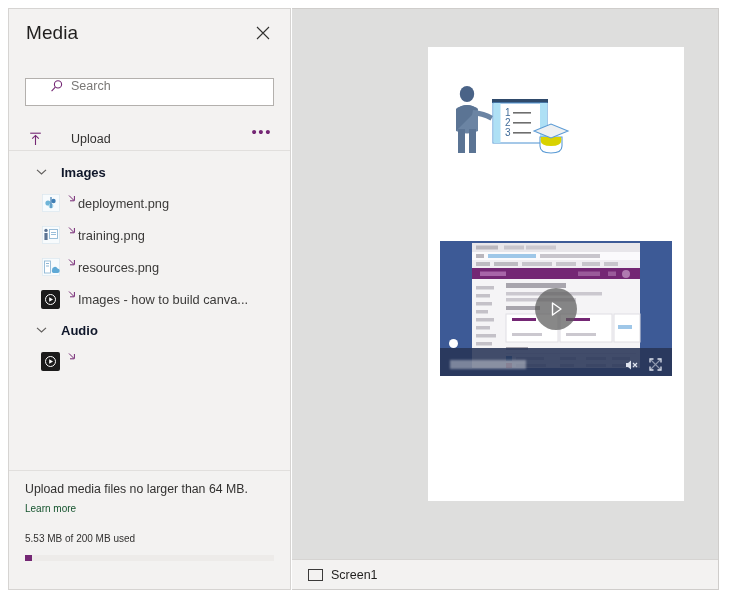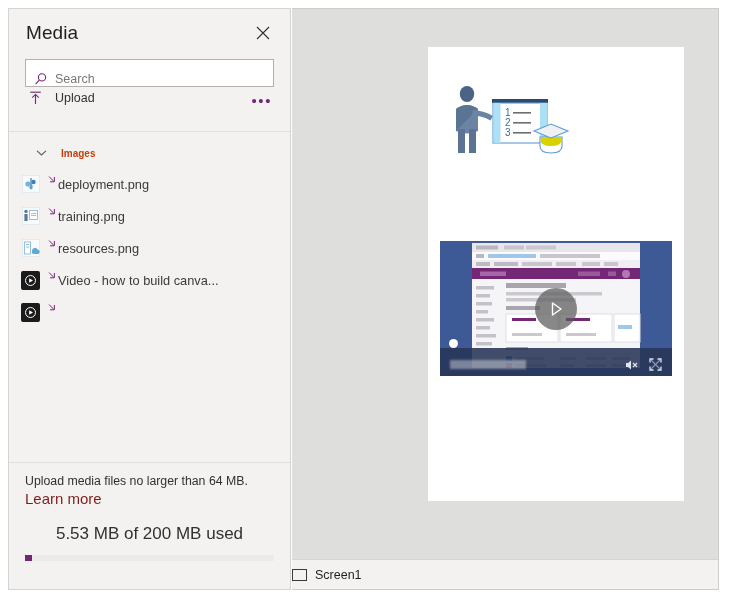--- a/index.html
+++ b/index.html
@@ -63,43 +63,45 @@
 
   .search-wrap {
     padding: 0 16px;
     margin-top: 2px;
   }
   .search-box {
     height: 28px;
     background: #ffffff;
     border: 1px solid #b3b0ad;
     display: flex;
-    align-items: flex-end;
-    padding: 0 8px;
+    align-items: flex-start;
+    padding: 0 24px;
     box-sizing: border-box;
+    margin-top: 19px;
   }
   .search-box .mag { flex:0 0 auto; margin-right:7px; display:flex; }
   .search-input {
     border: none;
     outline: none;
     background: transparent;
     font-family: "Liberation Sans", sans-serif;
     font-size: 12.5px;
     color: #605e5c;
     width: 100%;
     padding: 0;
   }
   .search-input::placeholder { color:#7a7876; opacity:1; }
 
   .upload-row {
     height: 36px;
     margin: 4px 16px 0 16px;
     display: flex;
-    align-items: flex-start;
-    cursor: pointer;
+    align-items: flex-end;
+    cursor: pointer;
+    gap: 16px;
   }
   .upload-icon { width:20px; display:flex; justify-content:center; }
   .upload-label {
     font-size: 12.5px;
     color: #323130;
     margin-left: 10px;
     flex: 1;
   }
   .more-btn {
     color: #742774;
@@ -130,30 +132,30 @@
     cursor: pointer;
   }
   .chev {
     width: 16px;
     display: flex;
     align-items: center;
     justify-content: center;
     margin-right: 12px;
   }
   .group-name {
-    font-size: 10px;
+    font-size: 13px;
     font-weight: 700;
-    color: #c2410c;
+    color: #0f172a;
   }
 
   .file-row {
     height: 32px;
     display: flex;
     align-items: center;
-    padding-left: 12px;
+    padding-left: 32px;
     cursor: pointer;
   }
   .thumb {
     width: 19px; height: 19px;
     flex: 0 0 19px;
     display: flex;
     align-items: center;
     justify-content: center;
     position: relative;
   }
@@ -181,29 +183,29 @@
     flex: 0 0 auto;
     border-top: 1px solid #e1dfdd;
     padding: 10px 16px 16px 16px;
   }
   .foot-note {
     font-size: 12.3px;
     color: #323130;
     line-height: 17px;
   }
   .learn-more {
-    font-size: 15px;
-    color: #7f1d1d;
+    font-size: 10px;
+    color: #14532d;
     line-height: 17px;
     cursor: pointer;
     display: inline-block;
   }
   .usage {
-    text-align: center;
-    font-size: 17px;
+    text-align: left;
+    font-size: 10px;
     color: #323130;
     margin-top: 16px;
   }
   .usage-track {
     height: 6px;
     background: #edebe9;
     margin-top: 11px;
     margin-bottom: 12px;
     position: relative;
   }
@@ -237,20 +239,21 @@
 
   .status-bar {
     position: absolute;
     left: 0;
     bottom: 0;
     right: 0;
     height: 30px;
     background: #f3f2f1;
     border-top: 1px solid #d6d4d2;
     display: flex;
+    padding-left: 16px;
     box-sizing: border-box;
   }
   .screen-chip {
     display: flex;
     align-items: center;
     cursor: pointer;
   }
   .screen-icon {
     width: 15px; height: 12px;
     border: 1.5px solid #3b3a39;
@@ -449,23 +452,31 @@
           <svg width="13" height="13" viewBox="0 0 13 13" aria-hidden="true">
             <circle cx="6.5" cy="6.5" r="5" stroke="#ffffff" stroke-width="1" fill="none"></circle>
             <path d="M5.2 4.3 L9 6.5 L5.2 8.7 z" fill="#ffffff"></path>
           </svg>
         </span>
         <span class="sparkle">
           <svg width="12" height="19" viewBox="0 0 12 19" aria-hidden="true">
             <path d="M2 1.5 L7 6.5 M7.4 2 L7.4 6.6 M3 6.8 L7.2 6.8" stroke="#742774" stroke-width="1" fill="none"></path>
           </svg>
         </span>
-        <span class="file-name">Video - how to build canva...</span>
-      </div>
-
+        <span class="file-name">Images - how to build canva...</span>
+      </div>
+
+      <div class="group-header">
+        <span class="chev">
+          <svg width="11" height="8" viewBox="0 0 11 8" aria-hidden="true">
+            <path d="M1 1.8 L5.5 6 L10 1.8" stroke="#605e5c" stroke-width="1.1" fill="none"></path>
+          </svg>
+        </span>
+        <span class="group-name">Audio</span>
+      </div>
 
       <div class="file-row">
         <span class="thumb media-thumb">
           <svg width="13" height="13" viewBox="0 0 13 13" aria-hidden="true">
             <circle cx="6.5" cy="6.5" r="5" stroke="#ffffff" stroke-width="1" fill="none"></circle>
             <path d="M5.2 4.3 L9 6.5 L5.2 8.7 z" fill="#ffffff"></path>
           </svg>
         </span>
         <span class="sparkle">
           <svg width="12" height="19" viewBox="0 0 12 19" aria-hidden="true">

